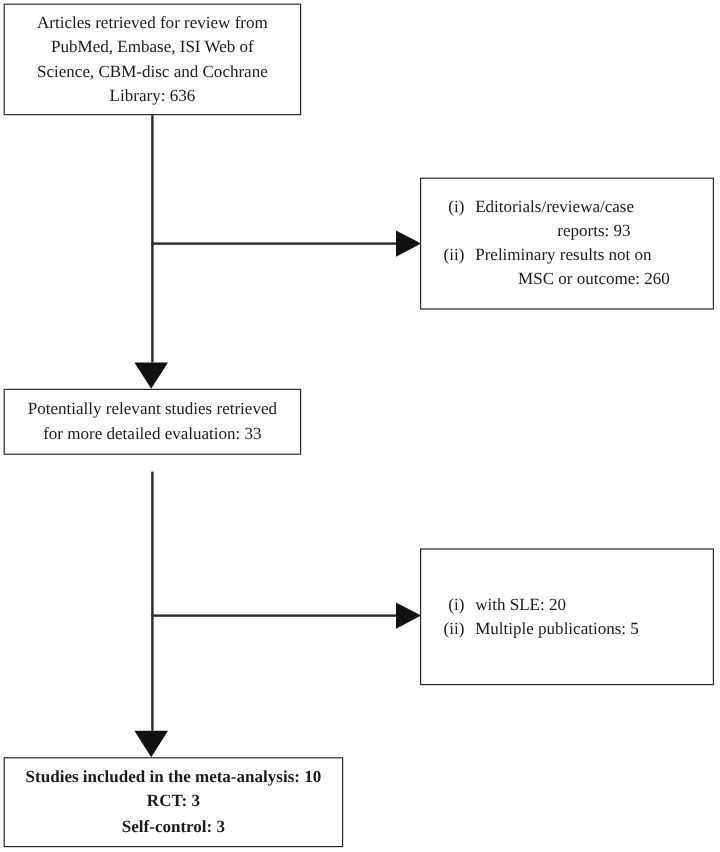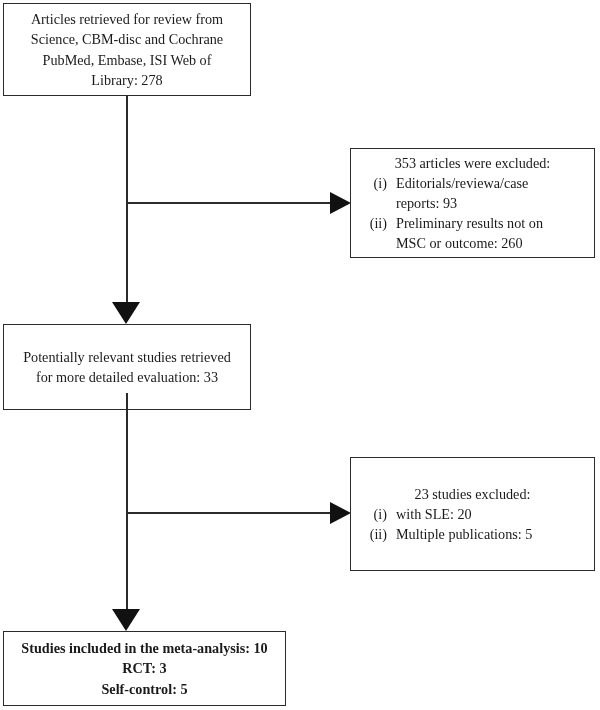--- a/index.html
+++ b/index.html
@@ -29,21 +29,21 @@
     font-size: 14.2px;
     line-height: 1.42;
   }
   .node .line {
     text-align: center;
     white-space: pre;
   }
 
   #box-retrieved { left: 3px;   top: 3px;   width: 248px; height: 93px; }
   #box-excluded-1{ left: 350px; top: 148px; width: 245px; height: 110px; }
-  #box-relevant  { left: 3px;   top: 324px; width: 248px; height: 86px;  }
+  #box-relevant  { left: 3px;   top: 324px; width: 248px; height: 55px;  }
   #box-excluded-2{ left: 350px; top: 457px; width: 245px; height: 114px; }
   #box-included  { left: 3px;   top: 631px; width: 283px; height: 75px; font-weight: bold;  }
 
   
   .excl-head {
     text-align: center;
     white-space: pre;
   }
   .excl-item {
     display: flex;
@@ -55,21 +55,21 @@
     text-align: right;
     padding-right: 9px;
     white-space: pre;
   }
   .excl-body {
     flex: 1 1 auto;
   }
   .excl-body .sub {
     white-space: pre;
   }
-  .center-sub { }
+  .center-sub { text-align: center; }
   .left-sub   { text-align: left; }
 
   
   .vline {
     position: absolute;
     width: 1.6px;
     background: #2b2b2b;
   }
   .hline {
     position: absolute;
@@ -94,34 +94,33 @@
     border-top: 22px solid #111111;
   }
 </style>
 </head>
 <body>
 
 <div id="canvas">
 
   <div class="node" id="box-retrieved">
     <div class="line">Articles retrieved for review from</div>
+    <div class="line">PubMed, Embase, ISI Web of</div>
     <div class="line">Science, CBM-disc and Cochrane</div>
-    <div class="line">PubMed, Embase, ISI Web of</div>
-    <div class="line">Library: 278</div>
+    <div class="line">Library: 636</div>
   </div>
 
   <div class="vline" style="left:126px; top:96px; height:107px;"></div>
   <div class="hline" style="left:126px; top:202px; width:206px;"></div>
   <div class="arrow-right" style="left:330px; top:192px;"></div>
 
   <div class="vline" style="left:126px; top:202px; height:100px;"></div>
   <div class="arrow-down" style="left:112px; top:302px;"></div>
 
   <div class="node" id="box-excluded-1">
-    <div class="excl-head">353 articles were excluded:</div>
     <div class="excl-item">
       <div class="excl-marker">(i)</div>
       <div class="excl-body">
         <div class="sub left-sub">Editorials/reviewa/case</div>
         <div class="sub center-sub">reports: 93</div>
       </div>
     </div>
     <div class="excl-item">
       <div class="excl-marker">(ii)</div>
       <div class="excl-body">
@@ -137,34 +136,33 @@
   </div>
 
   <div class="vline" style="left:126px; top:393px; height:120px;"></div>
   <div class="hline" style="left:126px; top:512px; width:206px;"></div>
   <div class="arrow-right" style="left:330px; top:502px;"></div>
 
   <div class="vline" style="left:126px; top:512px; height:97px;"></div>
   <div class="arrow-down" style="left:112px; top:609px;"></div>
 
   <div class="node" id="box-excluded-2">
-    <div class="excl-head">23 studies excluded:</div>
     <div class="excl-item">
       <div class="excl-marker">(i)</div>
       <div class="excl-body">
         <div class="sub left-sub">with SLE: 20</div>
       </div>
     </div>
     <div class="excl-item">
       <div class="excl-marker">(ii)</div>
       <div class="excl-body">
         <div class="sub left-sub">Multiple publications: 5</div>
       </div>
     </div>
   </div>
 
   <div class="node" id="box-included">
     <div class="line">Studies included in the meta-analysis: 10</div>
     <div class="line">RCT: 3</div>
-    <div class="line">Self-control: 5</div>
+    <div class="line">Self-control: 3</div>
   </div>
 
 </div>
 
 </body></html>

